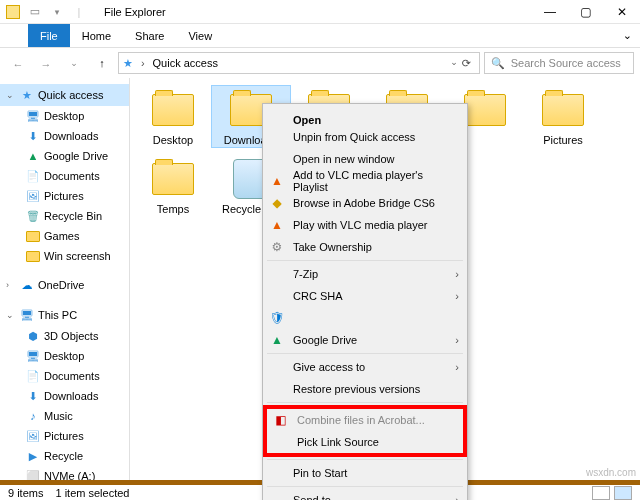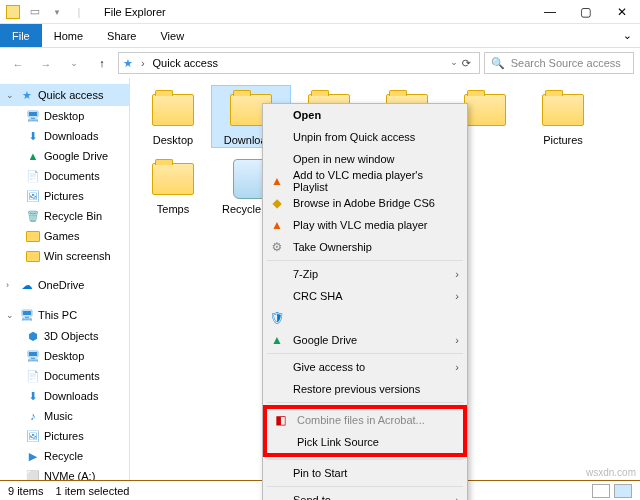--- a/index.html
+++ b/index.html
@@ -8,21 +8,21 @@
 
 .titlebar { height: 24px; display: flex; align-items: center; border-bottom: 1px solid #e5e5e5; }
 .qat { display: flex; align-items: center; gap: 4px; padding: 0 4px; }
 .qat-item { width: 18px; height: 18px; display: flex; align-items: center; justify-content: center; }
 .title-icon { width: 14px; height: 14px; background: #fce38a; border: 1px solid #d9a900; }
 .title-text { margin-left: 12px; font-size: 11px; }
 .winbtns { margin-left: auto; display: flex; }
 .winbtn { width: 36px; height: 24px; display: flex; align-items: center; justify-content: center; font-size: 12px; }
 
 
-.ribbon { height: 24px; display: flex; align-items: center; border-bottom: 1px solid #e0e0e0; }
+.ribbon { height: 24px; display: flex; align-items: center; border-bottom: 1px solid #e0e0e0; padding-left: 28px; }
 .ribbon-tab { padding: 0 12px; height: 100%; display: flex; align-items: center; font-size: 11px; }
 .ribbon-tab.file { background: #1979ca; color: #fff; }
 .ribbon-expand { margin-left: auto; padding: 0 8px; }
 
 
 .addressbar { height: 30px; display: flex; align-items: center; gap: 4px; padding: 2px 6px; }
 .navbtn { width: 24px; height: 24px; display: flex; align-items: center; justify-content: center; color: #888; border-radius: 2px; }
 .navbtn.enabled { color: #000; }
 .breadcrumb { flex: 1; height: 22px; border: 1px solid #ccc; display: flex; align-items: center; padding: 0 4px; background: #fff; }
 .bc-seg { display: flex; align-items: center; gap: 4px; font-size: 11px; }
@@ -46,29 +46,29 @@
 .file-item.sel { background: #cce8ff; outline: 1px solid #99d1ff; }
 .file-icon { width: 48px; height: 40px; margin: 4px auto; display: flex; align-items: center; justify-content: center; }
 .big-folder { width: 42px; height: 32px; background: linear-gradient(#ffe9a8,#ffd868); border: 1px solid #d9a900; border-radius: 2px; position: relative; }
 .big-folder::before { content:''; position:absolute; top:-5px; left:2px; width:16px; height:5px; background:#ffd868; border:1px solid #d9a900; border-bottom:none; border-radius:2px 2px 0 0; }
 .recycle-bin { width: 36px; height: 40px; background: linear-gradient(#e0f0ff,#b0d8f0); border: 1px solid #7aa; border-radius: 4px 4px 6px 6px; position: relative; }
 .file-label { word-break: break-word; line-height: 1.2; }
 
 
 .ctxmenu { position: absolute; left: 262px; top: 103px; width: 206px; background: #f0f0f0; border: 1px solid #bbb; box-shadow: 2px 2px 6px rgba(0,0,0,.25); font-size: 11px; z-index: 10; }
 .ctx-item { height: 22px; display: flex; align-items: center; padding: 0 8px 0 30px; position: relative; }
-.ctx-item.bold { font-weight: 600; }
+.ctx-item.bold { font-weight: 600; align-items: flex-end; }
 .ctx-item .arrow { margin-left: auto; color: #555; }
 .ctx-icon-slot { position: absolute; left: 6px; width: 16px; height: 16px; display: flex; align-items: center; justify-content: center; font-size: 12px; }
 .ctx-sep { height: 1px; background: #ddd; margin: 2px 4px; }
 .highlight-box { border: 4px solid red; }
 .highlight-box .ctx-item:first-child { color: #888; }
 
 
-.statusbar { position: absolute; bottom: 0; left: 0; right: 0; height: 20px; border-top: 1px solid #a16207; display: flex; align-items: center; padding: 0 8px; font-size: 11px; background: #fff; gap: 12px; }
+.statusbar { position: absolute; bottom: 0; left: 0; right: 0; height: 20px; border-top: 5px solid #a16207; display: flex; align-items: center; padding: 0 8px; font-size: 11px; background: #fff; gap: 12px; }
 .status-icons { margin-left: auto; display: flex; gap: 4px; }
 .view-icon { width: 18px; height: 14px; border: 1px solid #aaa; }
 
 .watermark { position: absolute; right: 4px; bottom: 22px; font-size: 10px; color: #bbb; }
 </style>
 </head>
 <body>
 
 <div class="titlebar">
   <div class="qat">

